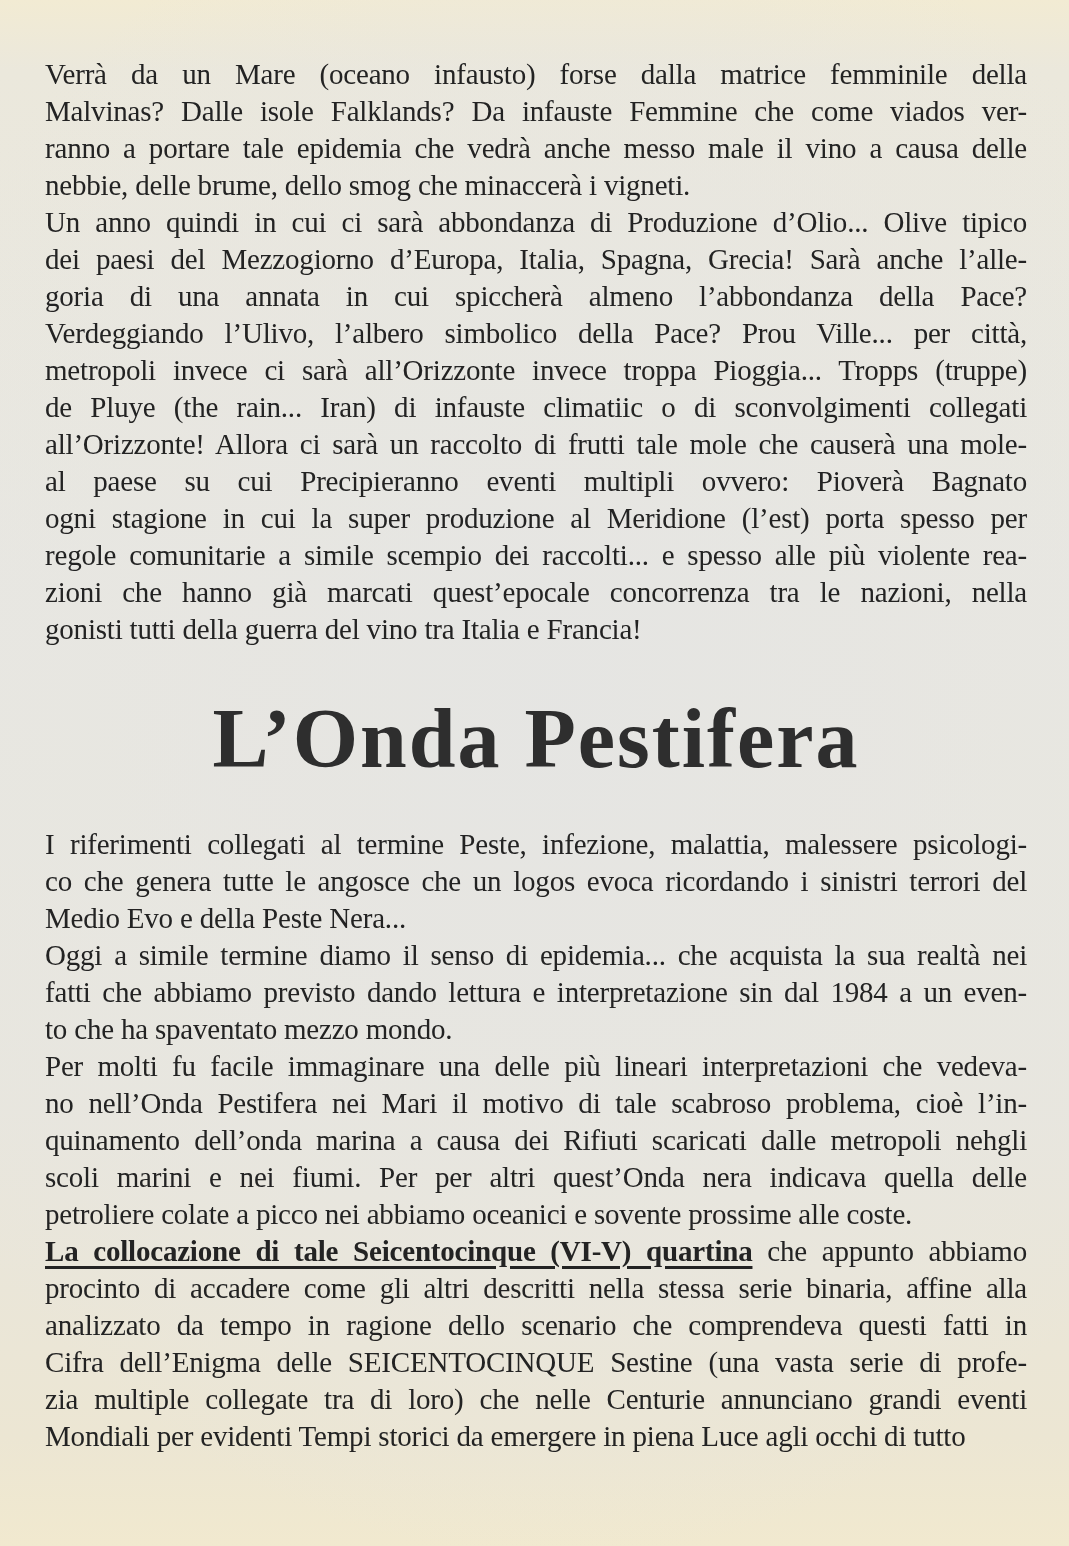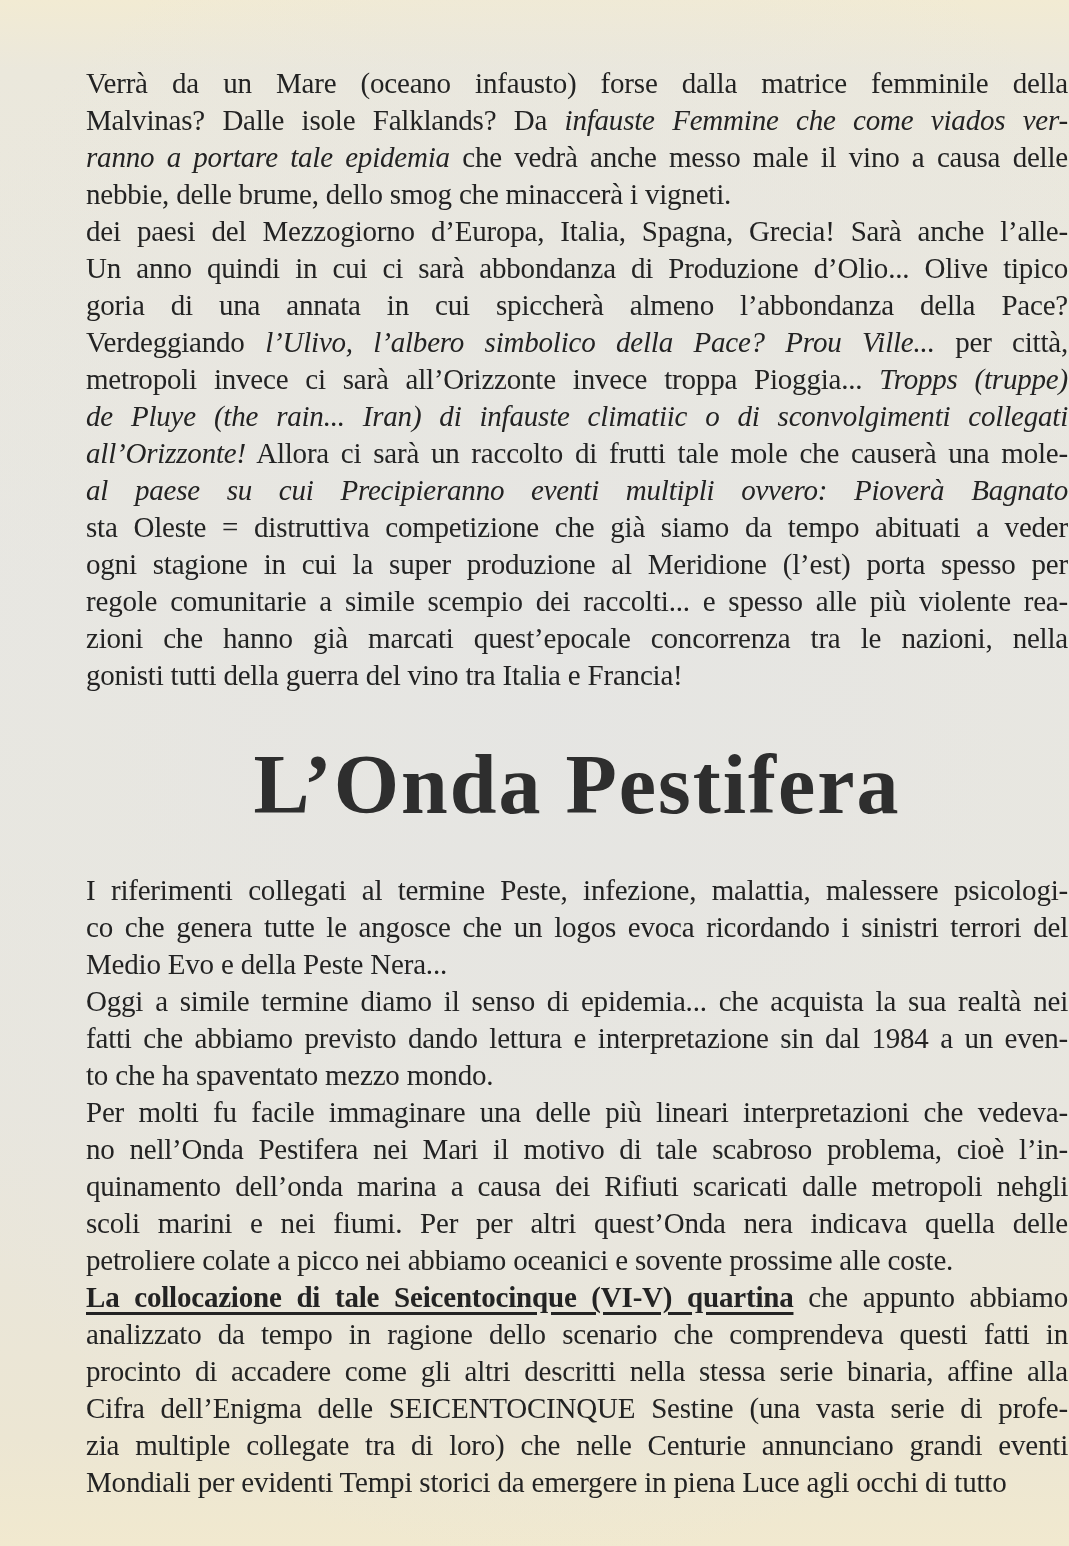--- a/index.html
+++ b/index.html
@@ -15,39 +15,38 @@
     background:var(--paper-edge);
   }
   .scan-page{
     position:absolute;inset:0;
     background:
       radial-gradient(ellipse 70% 55% at 52% 46%, rgba(229,229,227,0.9) 0%, rgba(231,230,225,0.55) 60%, rgba(231,230,225,0) 100%),
       linear-gradient(180deg, #f2ebd3 0%, #ebe8dc 4.5%, #e8e7e2 38%, #e8e6de 72%, #ece6d3 93%, #f1e9cf 100%);
   }
   .text-column{
     position:absolute;
-    left:45px;top:65px;width:982px;
+    left:45px;top:56px;width:982px;
     color:var(--ink);
-    margin-left:41px;
   }
   .para{margin:0;padding:0;}
   .line{
     height:37px;line-height:37px;
     font-size:29px;
     letter-spacing:-0.2px;
     text-align:justify;
     text-align-last:justify;
     overflow:hidden;
     white-space:normal;
   }
   .line.last{
     text-align-last:left;
   }
   .run-n{font-style:normal;}
-  .run-i{font-style:italic;}
+  .run-i{}
   .run-bu{
     font-weight:bold;
     text-decoration:underline;
     text-decoration-thickness:2.5px;
     text-underline-offset:5px;
   }
   .page-heading{
     margin:44px 0 40px 0;
     line-height:94px;
     font-size:84px;
@@ -64,29 +63,28 @@
 <div class="scan-page">
   <div class="text-column">
     <div>
         <div class="para">
           <div class="line"><span class="run-n">Verrà da un Mare (oceano infausto) forse dalla matrice femminile della</span></div>
           <div class="line"><span class="run-n">Malvinas? Dalle isole Falklands? Da </span><span class="run-i">infauste Femmine che come viados ver-</span></div>
           <div class="line"><span class="run-i">ranno a portare tale epidemia</span><span class="run-n"> che vedrà anche messo male il vino a causa delle</span></div>
           <div class="line last"><span class="run-n">nebbie, delle brume, dello smog che minaccerà i vigneti.</span></div>
         </div>
         <div class="para">
+          <div class="line"><span class="run-n">Un anno quindi in cui ci sarà abbondanza di Produzione d’Olio... Olive tipico</span></div>
           <div class="line"><span class="run-n">dei paesi del Mezzogiorno d’Europa, Italia, Spagna, Grecia! Sarà anche l’alle-</span></div>
-          <div class="line"><span class="run-n">Un anno quindi in cui ci sarà abbondanza di Produzione d’Olio... Olive tipico</span></div>
           <div class="line"><span class="run-n">goria di una annata in cui spiccherà almeno l’abbondanza della Pace?</span></div>
           <div class="line"><span class="run-n">Verdeggiando </span><span class="run-i">l’Ulivo, l’albero simbolico della Pace? Prou Ville...</span><span class="run-n"> per città,</span></div>
           <div class="line"><span class="run-n">metropoli invece ci sarà all’Orizzonte invece troppa Pioggia... </span><span class="run-i">Tropps (truppe)</span></div>
           <div class="line"><span class="run-i">de Pluye (the rain... Iran) di infauste climatiic o di sconvolgimenti collegati</span></div>
           <div class="line"><span class="run-i">all’Orizzonte!</span><span class="run-n"> Allora ci sarà un raccolto di frutti tale mole che causerà una mole-</span></div>
           <div class="line"><span class="run-i">al paese su cui Precipieranno eventi multipli ovvero: Pioverà Bagnato</span></div>
-          <div class="line"><span class="run-n">sta Oleste = distruttiva competizione che già siamo da tempo abituati a veder</span></div>
           <div class="line"><span class="run-n">ogni stagione in cui la super produzione al Meridione (l’est) porta spesso per</span></div>
           <div class="line"><span class="run-n">regole comunitarie a simile scempio dei raccolti... e spesso alle più violente rea-</span></div>
           <div class="line"><span class="run-n">zioni che hanno già marcati quest’epocale concorrenza tra le nazioni, nella</span></div>
           <div class="line last"><span class="run-n">gonisti tutti della guerra del vino tra Italia e Francia!</span></div>
         </div>
       </div>
     <h1 class="page-heading">L’Onda Pestifera</h1>
     <div>
         <div class="para">
           <div class="line"><span class="run-n">I riferimenti collegati al termine Peste, infezione, malattia, malessere psicologi-</span></div>
@@ -100,21 +98,21 @@
         </div>
         <div class="para">
           <div class="line"><span class="run-n">Per molti fu facile immaginare una delle più lineari interpretazioni che vedeva-</span></div>
           <div class="line"><span class="run-n">no nell’Onda Pestifera nei Mari il motivo di tale scabroso problema, cioè l’in-</span></div>
           <div class="line"><span class="run-n">quinamento dell’onda marina a causa dei Rifiuti scaricati dalle metropoli nehgli</span></div>
           <div class="line"><span class="run-n">scoli marini e nei fiumi. Per per altri quest’Onda nera indicava quella delle</span></div>
           <div class="line last"><span class="run-n">petroliere colate a picco nei abbiamo oceanici e sovente prossime alle coste.</span></div>
         </div>
         <div class="para">
           <div class="line"><span class="run-bu">La collocazione di tale Seicentocinque (VI-V) quartina</span><span class="run-n"> che appunto abbiamo</span></div>
+          <div class="line"><span class="run-n">procinto di accadere come gli altri descritti nella stessa serie binaria, affine alla</span></div>
           <div class="line"><span class="run-n">analizzato da tempo in ragione dello scenario che comprendeva questi fatti in</span></div>
-          <div class="line"><span class="run-n">procinto di accadere come gli altri descritti nella stessa serie binaria, affine alla</span></div>
           <div class="line"><span class="run-n">Cifra dell’Enigma delle SEICENTOCINQUE Sestine (una vasta serie di profe-</span></div>
           <div class="line"><span class="run-n">zia multiple collegate tra di loro) che nelle Centurie annunciano grandi eventi</span></div>
           <div class="line last"><span class="run-n">Mondiali per evidenti Tempi storici da emergere in piena Luce agli occhi di tutto</span></div>
         </div>
       </div>
   </div>
 </div>
 
 </body></html>

